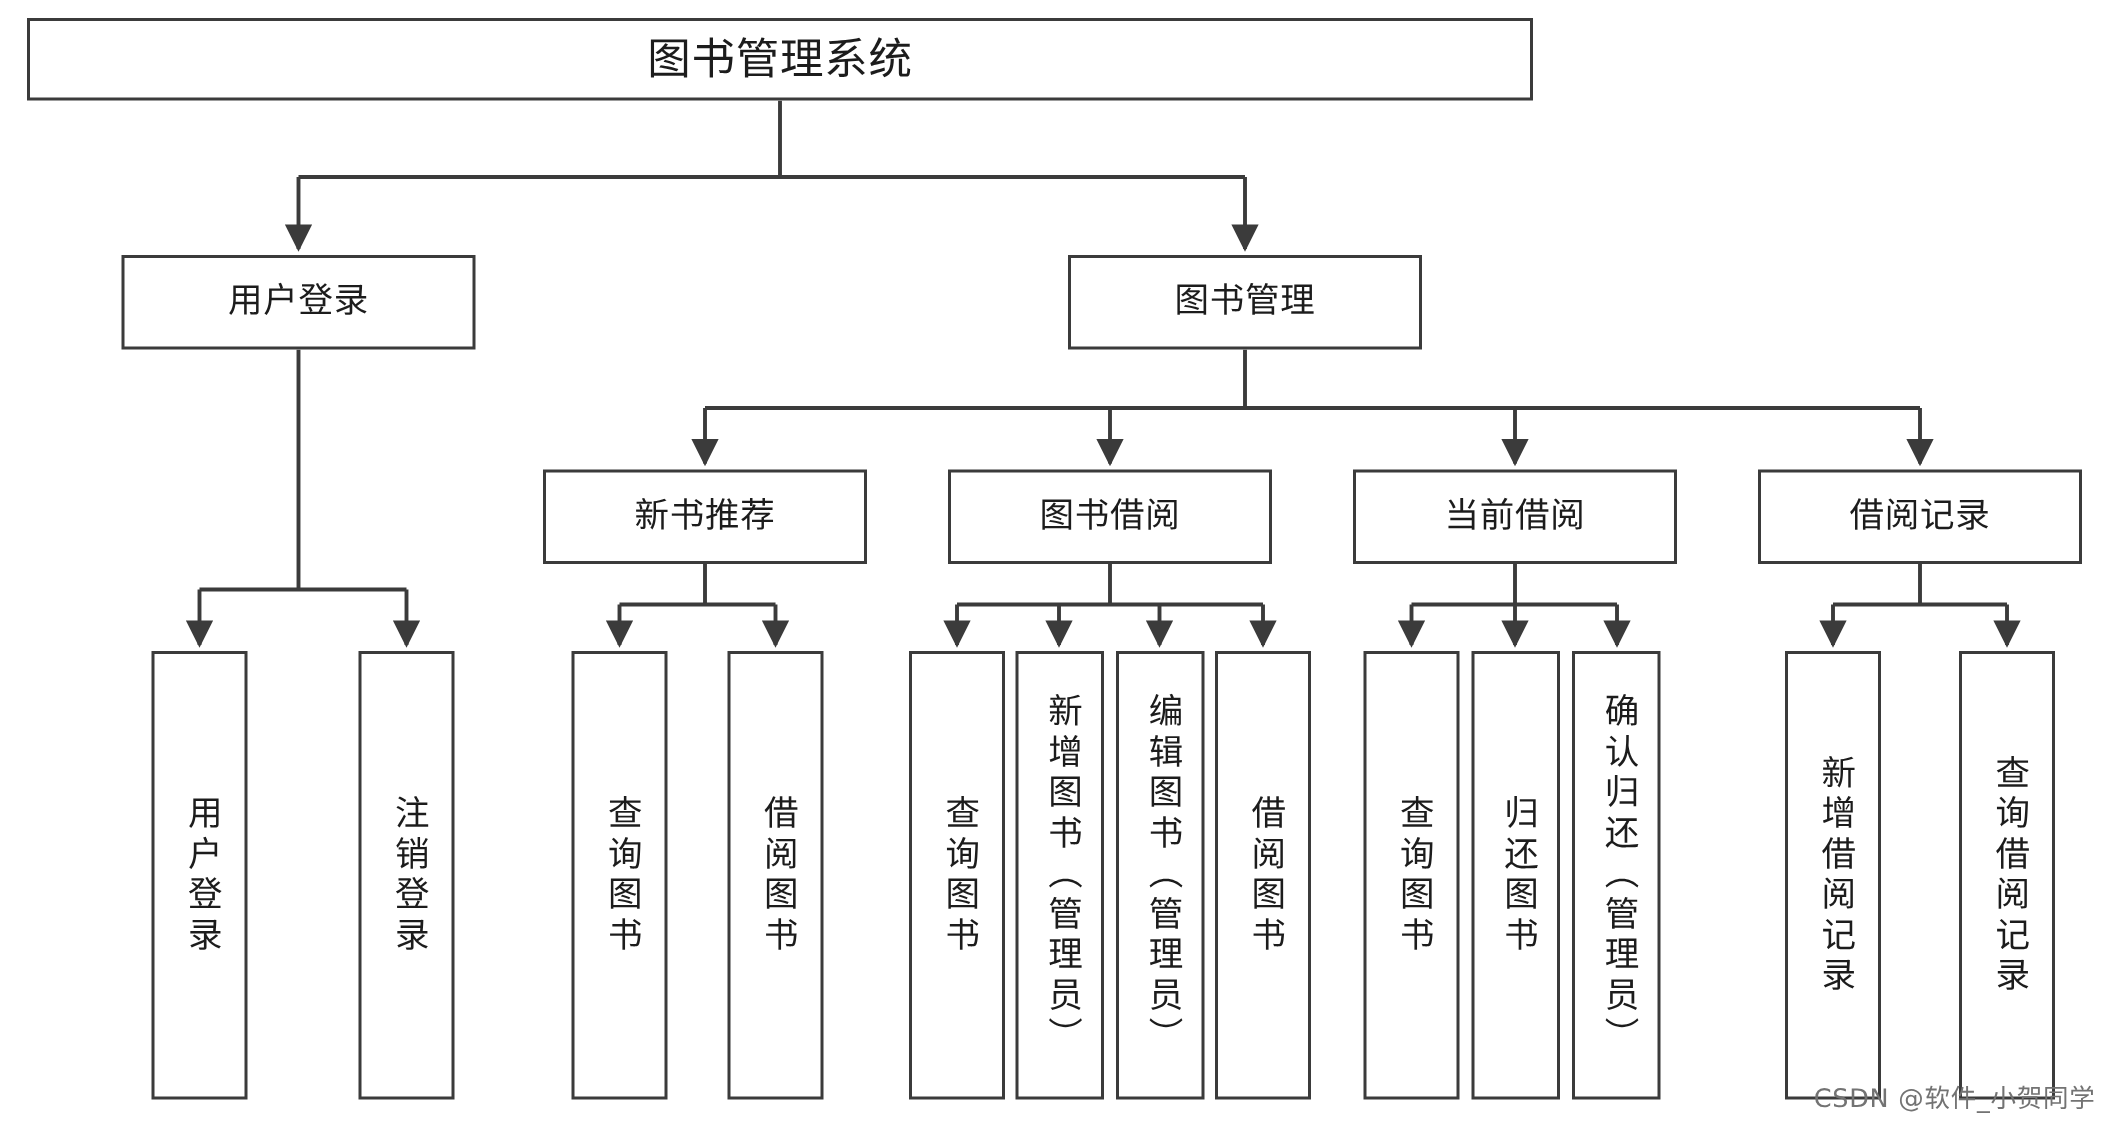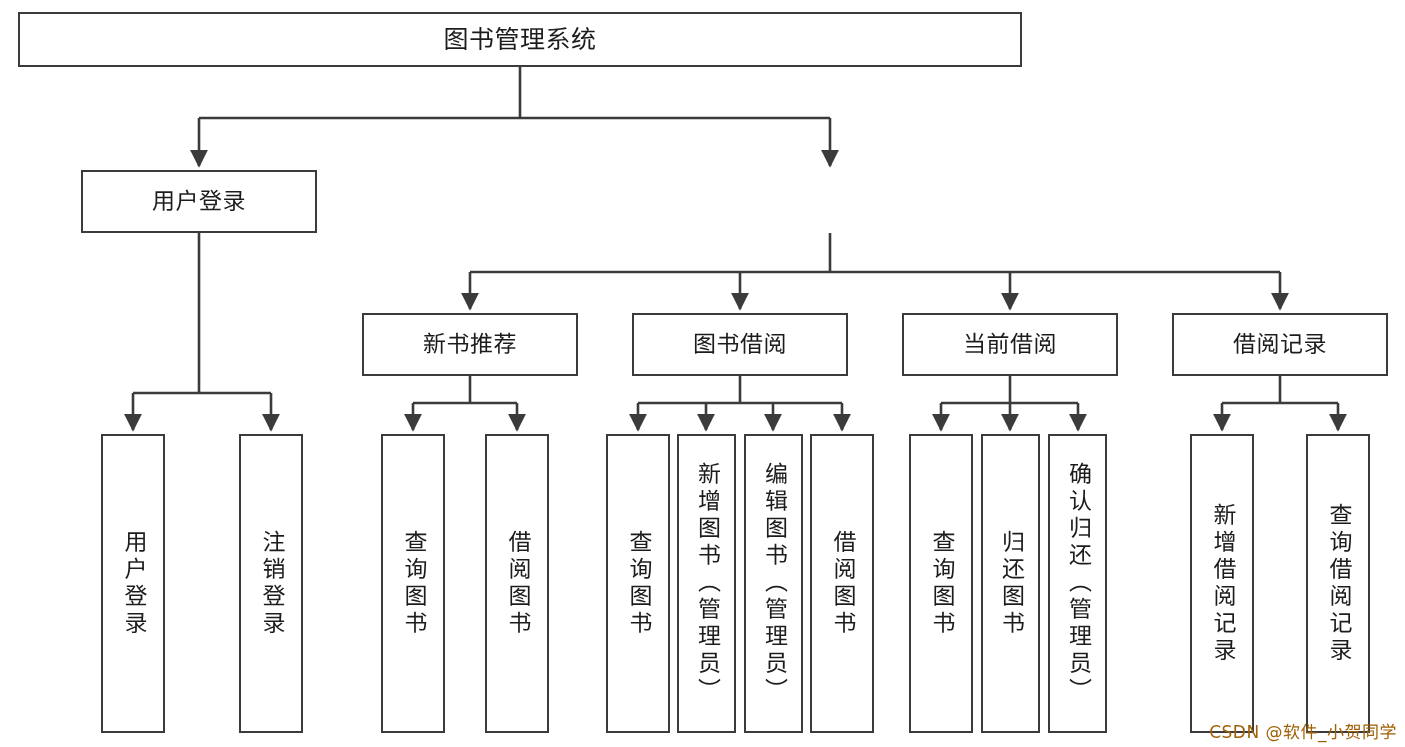--- a/index.html
+++ b/index.html
@@ -44,21 +44,21 @@
     text-align: center;
     line-height: 1.18;
     letter-spacing: 0.5px;
     white-space: nowrap;
   }
   
   .node.root {
     border-width: 2.6px;
   }
   .node.root .label {
-    font-size: 25px;
+    font-size: 29px;
   }
   
   .node.branch .label {
     font-size: 23px;
   }
   
   .node.leaf {
     align-items: center;
     justify-content: center;
     padding: 4px 0;
@@ -71,21 +71,21 @@
     letter-spacing: 4px;
     white-space: nowrap;
     max-height: 282px;
   }
   
   #watermark {
     position: absolute;
     right: 8px;
     bottom: 4px;
     font-size: 17px;
-    color: #a16207;
+    color: #737373;
     letter-spacing: 0.5px;
     white-space: nowrap;
     user-select: none;
   }
 </style>
 </head>
 <body>
 
 <div id="canvas">
 
@@ -143,20 +143,23 @@
   </svg>
 
   <div class="node root" style="left:18px; top:12px; width:1004px; height:55px;">
     <span class="label">图书管理系统</span>
   </div>
 
   <div class="node branch" style="left:81px; top:170px; width:236px; height:63px;">
     <span class="label">用户登录</span>
   </div>
 
+  <div class="node branch" style="left:712px; top:170px; width:236px; height:63px;">
+    <span class="label">图书管理</span>
+  </div>
 
   <div class="node branch" style="left:632px; top:313px; width:216px; height:63px;">
     <span class="label">图书借阅</span>
   </div>
 
   <div class="node branch" style="left:362px; top:313px; width:216px; height:63px;">
     <span class="label">新书推荐</span>
   </div>
 
   <div class="node branch" style="left:1172px; top:313px; width:216px; height:63px;">

